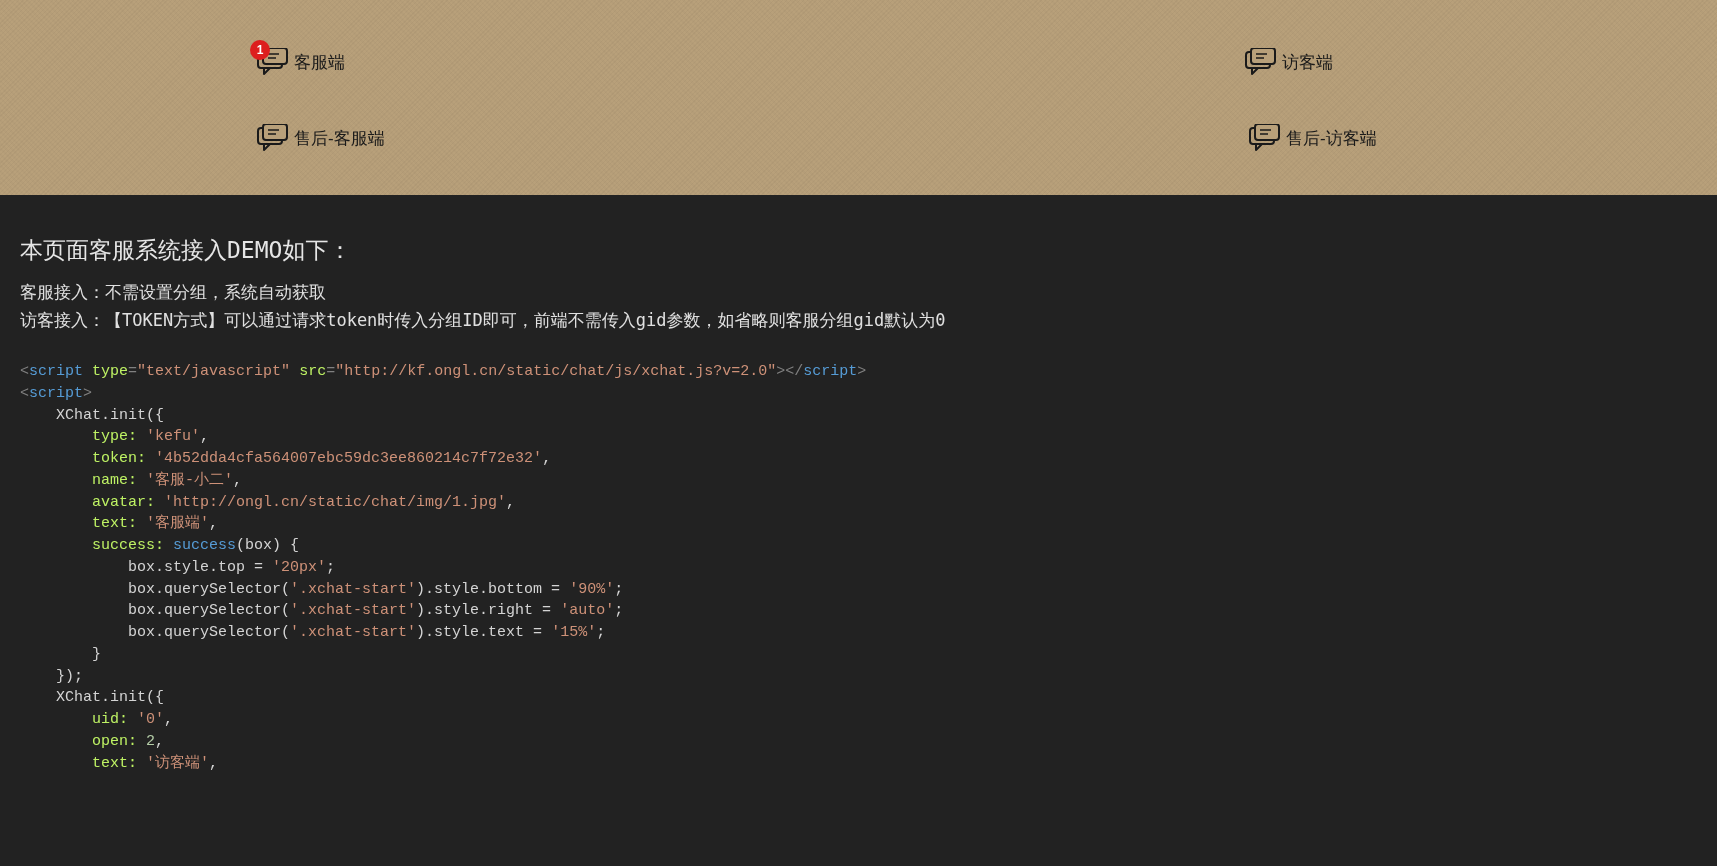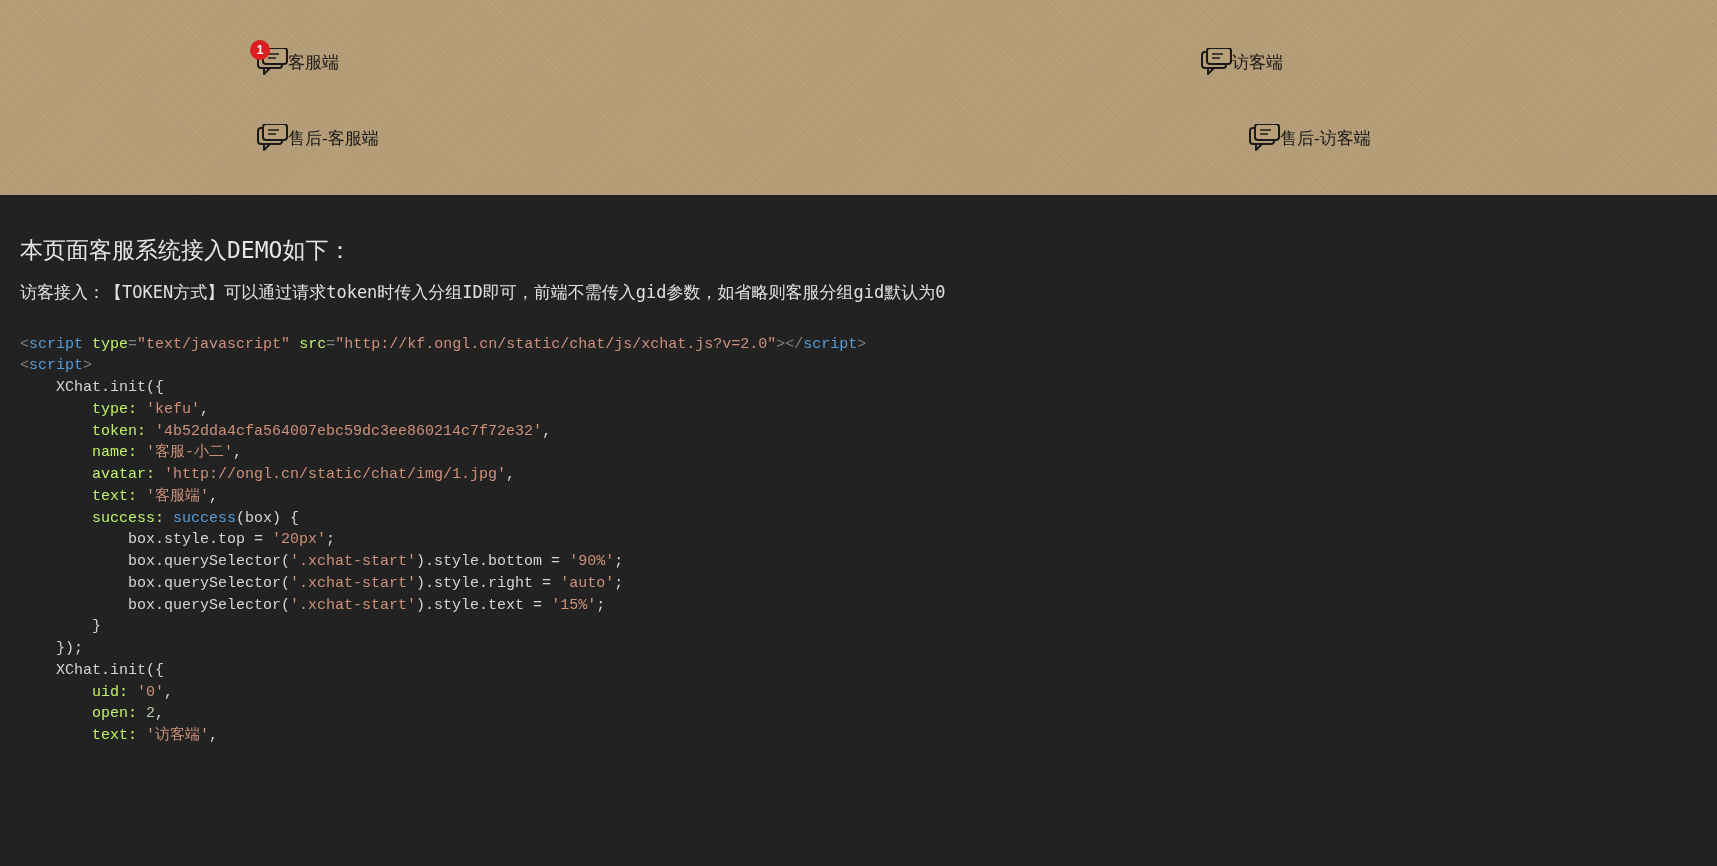--- a/index.html
+++ b/index.html
@@ -28,41 +28,41 @@
       cursor: pointer;
     }
     .chat-button .icon-wrap {
       position: relative;
       width: 32px;
       height: 28px;
     }
     .chat-button .label {
       color: #1a1a1a;
       font-size: 17px;
-      margin-left: 0;
+      margin-left: 6px;
       font-family: 'Microsoft YaHei', sans-serif;
     }
     .notify-badge {
       position: absolute;
       top: -8px;
       left: -6px;
       background: #dd1e1e;
       color: #fff;
       border-radius: 50%;
       width: 20px;
       height: 20px;
       font-size: 12px;
       display: flex;
       align-items: center;
       justify-content: center;
       font-weight: bold;
       font-family: sans-serif;
     }
     .btn-kefu { top: 48px; left: 256px; }
-    .btn-visitor { top: 48px; left: 1200px; text-align: right; }
+    .btn-visitor { top: 48px; left: 1244px; text-align: right; }
     .btn-sale-kefu { top: 124px; left: 256px; justify-content: center; }
     .btn-sale-visitor { top: 124px; left: 1248px; }
 
     .content {
       padding: 40px 20px 20px 20px;
     }
     .content h1 {
       color: #e6e6e6;
       font-size: 23px;
       font-weight: normal;
@@ -148,20 +148,21 @@
         <line x1="12" y1="10" x2="20" y2="10" stroke="#1a1a1a" stroke-width="1.5"></line>
       </svg>
     </span>
     <span class="label">售后-访客端</span>
   </div>
 
 </div>
 
 <div class="content">
   <h1>本页面客服系统接入DEMO如下：</h1>
+  <div class="desc">客服接入：不需设置分组，系统自动获取</div>
   <div class="desc">访客接入：【TOKEN方式】可以通过请求token时传入分组ID即可，前端不需传入gid参数，如省略则客服分组gid默认为0</div>
 
   <div class="code-block"><span class="p">&lt;</span><span class="tg">script</span> <span class="at">type</span><span class="p">=</span><span class="st">"text/javascript"</span> <span class="at">src</span><span class="p">=</span><span class="st">"http://kf.ongl.cn/static/chat/js/xchat.js?v=2.0"</span><span class="p">&gt;&lt;/</span><span class="tg">script</span><span class="p">&gt;</span>
 <span class="p">&lt;</span><span class="tg">script</span><span class="p">&gt;</span>
     <span class="tx">XChat.init({</span>
         <span class="at">type:</span> <span class="st">'kefu'</span><span class="tx">,</span>
         <span class="at">token:</span> <span class="st">'4b52dda4cfa564007ebc59dc3ee860214c7f72e32'</span><span class="tx">,</span>
         <span class="at">name:</span> <span class="st">'客服-小二'</span><span class="tx">,</span>
         <span class="at">avatar:</span> <span class="st">'http://ongl.cn/static/chat/img/1.jpg'</span><span class="tx">,</span>
         <span class="at">text:</span> <span class="st">'客服端'</span><span class="tx">,</span>

